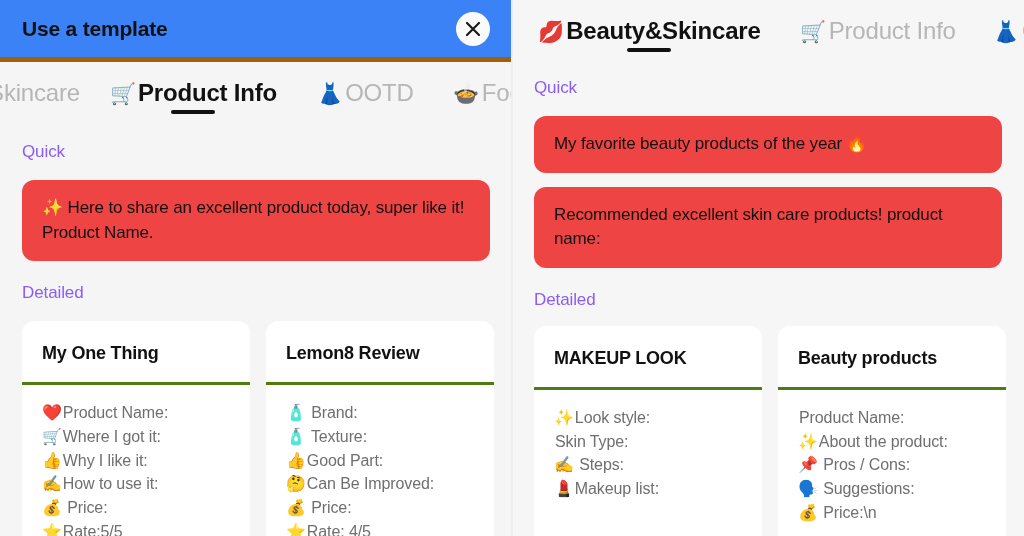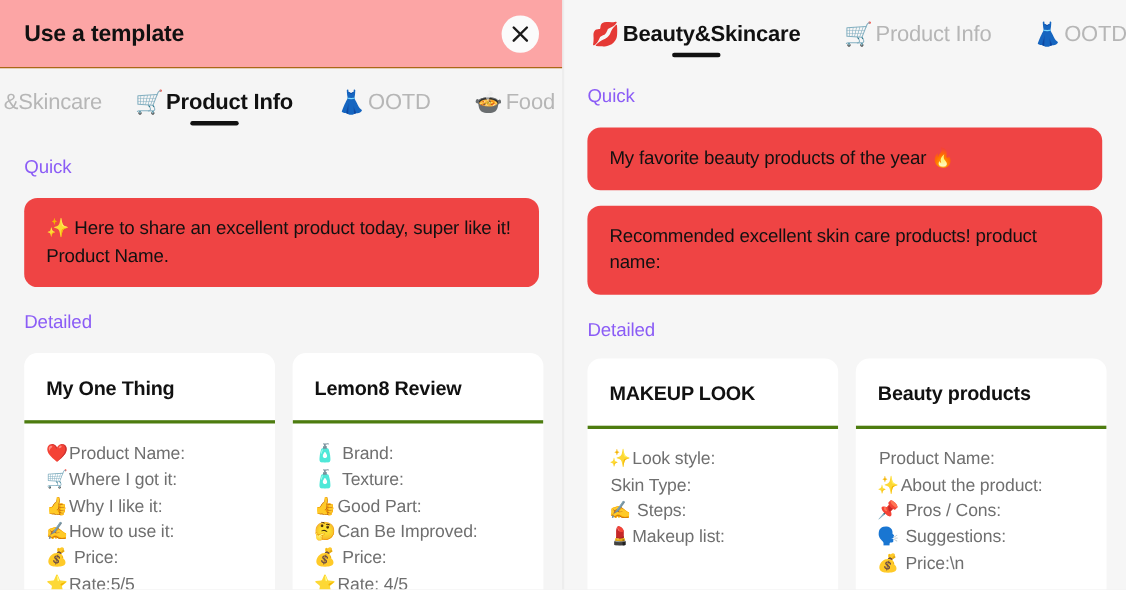--- a/index.html
+++ b/index.html
@@ -31,22 +31,22 @@
     left: 511px; top: 0;
     width: 2px; height: 536px;
     background: #ededed;
     z-index: 20;
   }
 
   
   .modal-header {
     position: relative;
     height: 62px;
-    background: #fca5a5;
-    border-bottom: 1px solid #a16207;
+    background: #3b82f6;
+    border-bottom: 5px solid #a16207;
     display: flex;
     align-items: center;
   }
   .modal-title {
     font-size: 21px;
     font-weight: 700;
     color: #111;
     letter-spacing: -0.2px;
     margin-left: 22px;
   }
@@ -83,21 +83,21 @@
     cursor: pointer;
     flex: 0 0 auto;
   }
   .tab-emoji {
     font-size: 21px;
     line-height: 1;
     margin-right: 2px;
     display: inline-block;
   }
   .tab-label {
-    font-size: 20px;
+    font-size: 24px;
     color: #b6b6b6;
     letter-spacing: -0.2px;
   }
   .tab.active .tab-label {
     color: #111;
     font-weight: 700;
   }
   .tab-underline {
     position: absolute;
     left: 50%;

